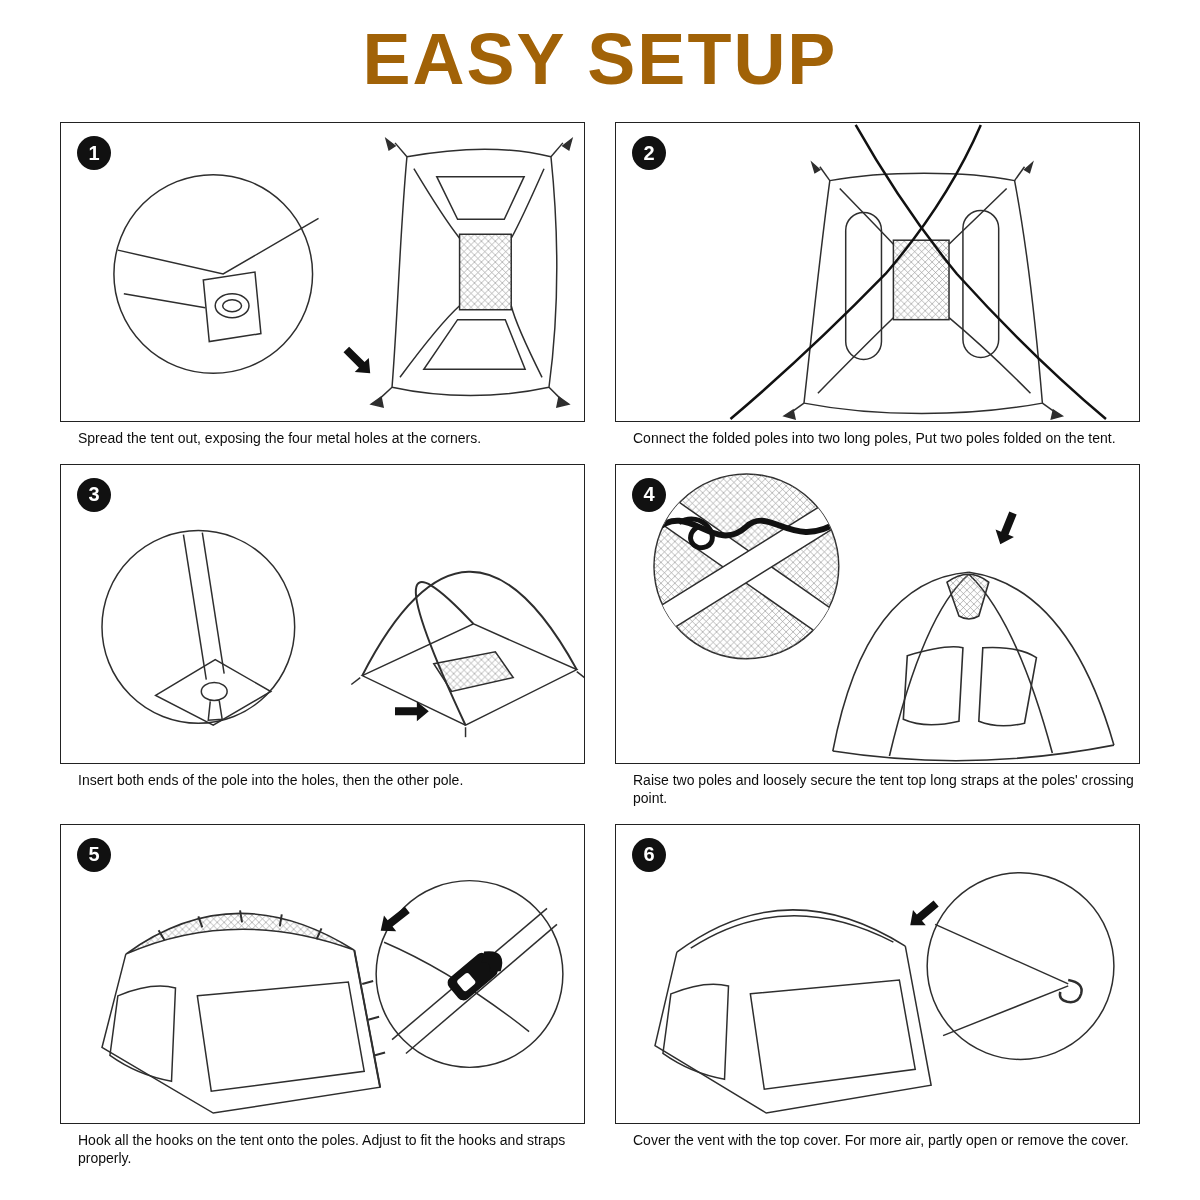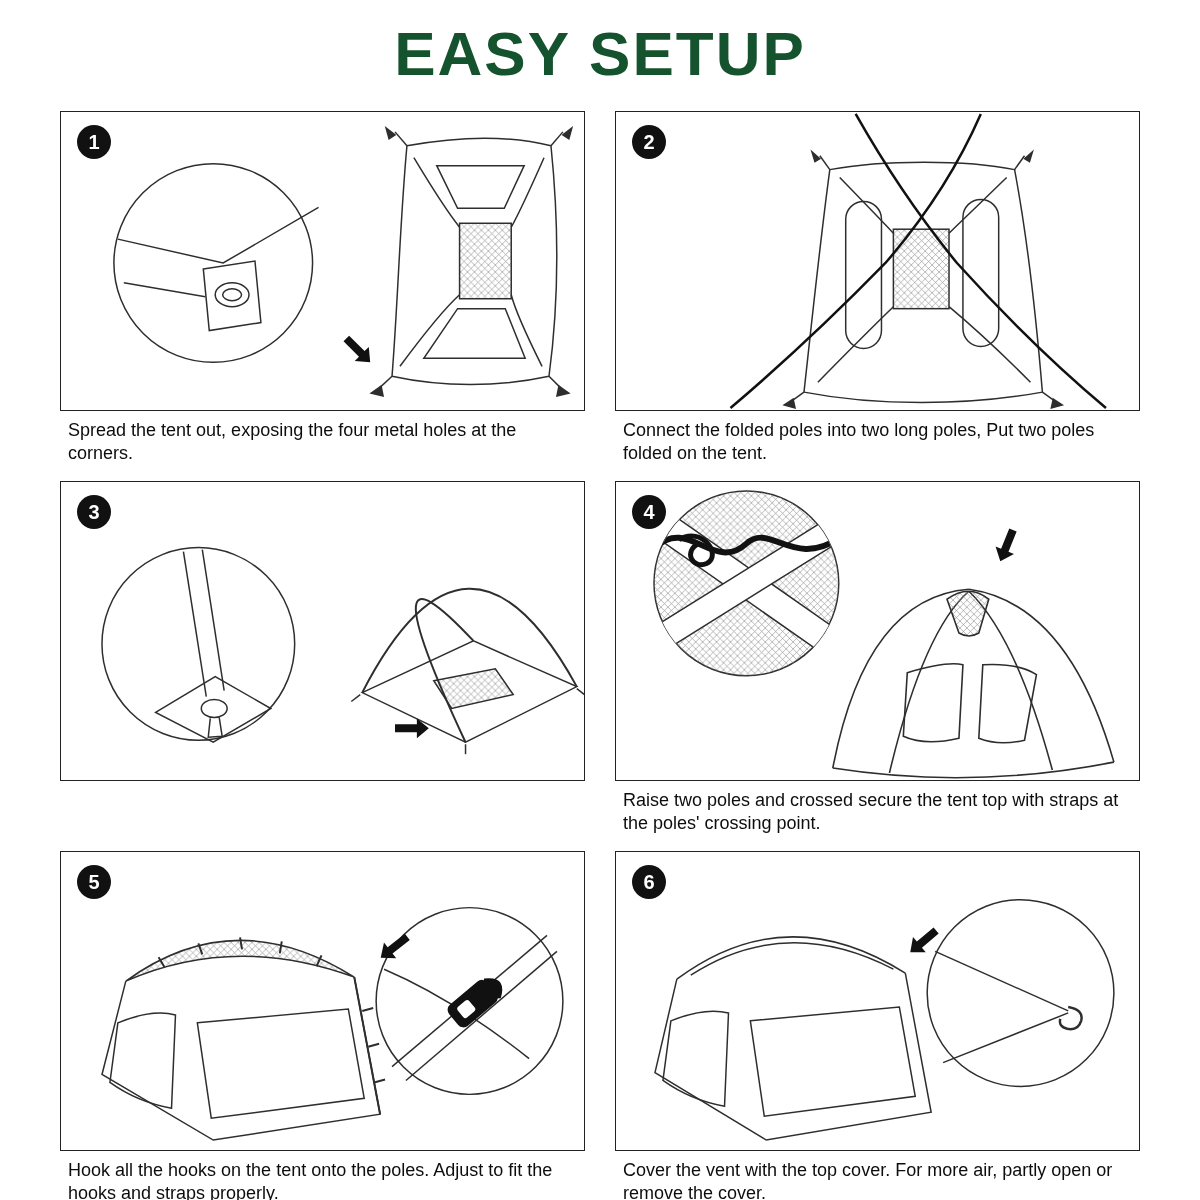--- a/index.html
+++ b/index.html
@@ -6,22 +6,22 @@
   html,body { margin:0; padding:0; background:#ffffff; }
   body {
     width:1200px; height:1200px;
     font-family:"Liberation Sans", sans-serif;
     color:#0d0d0d;
     overflow:hidden;
   }
   .page { padding: 10px 60px 0 60px; }
   .title {
     text-align:center;
-    color:#14532d;
-    font-size:62px;
+    color:#a16207;
+    font-size:72px;
     font-weight:800;
     letter-spacing:2px;
     margin:8px 0 22px 0;
   }
   .grid {
     display:grid;
     grid-template-columns: 525px 525px;
     column-gap:30px;
     row-gap:0;
   }
@@ -34,22 +34,22 @@
   }
   .figure svg { width:100%; height:100%; display:block; }
   .badge {
     position:absolute; top:13px; left:16px;
     width:34px; height:34px; border-radius:50%;
     background:#111111; color:#ffffff;
     display:flex; align-items:center; justify-content:center;
     font-size:20px; font-weight:700;
   }
   .caption {
-    margin:8px 0 16px 8px;
-    font-size:18px;
+    margin:8px 0 16px 18px;
+    font-size:14px;
     line-height:1.28;
     color:#0d0d0d;
     max-width:525px;
   }
 </style>
 </head>
 <body>
 
 <div class="page">
   <h1 class="title">EASY SETUP</h1>
@@ -161,20 +161,21 @@
               <path d="M298 214 l-9 7"></path>
               <path d="M516 208 l9 7"></path>
               <path d="M404 264 l0 10"></path>
             </g>
           </g>
           <g transform="translate(350 248)">
             <path d="M-17 -4 L5 -4 L5 -10 L17 0 L5 10 L5 4 L-17 4 Z" fill="#111"></path>
           </g>
         </svg>
       </div>
+      <div class="caption">Insert both ends of the pole into the holes, then the other pole.</div>
     </div>
 
     <div class="step">
       <div class="figure">
         <span class="badge">4</span>
         <svg viewBox="0 0 520 300">
           <defs>
             <pattern id="mesh4" width="7" height="7" patternUnits="userSpaceOnUse">
               <path d="M0 7 L7 0 M0 0 L7 7" stroke="#8a8a8a" stroke-width="0.6"></path>
             </pattern>
@@ -202,21 +203,21 @@
             <path d="M215 288 Q355 310 498 282"></path>
             <path d="M330 118 Q352 102 372 118 L362 152 Q352 158 342 152 Z" fill="url(#mesh4)"></path>
             <path d="M290 192 Q330 180 346 184 L342 258 Q308 266 286 256 Z"></path>
             <path d="M366 184 Q402 182 420 194 L408 260 Q382 266 362 258 Z"></path>
           </g>
           <g transform="translate(390 64) rotate(112)">
             <path d="M-17 -4 L5 -4 L5 -10 L17 0 L5 10 L5 4 L-17 4 Z" fill="#111"></path>
           </g>
         </svg>
       </div>
-      <div class="caption">Raise two poles and crossed secure the tent top with straps at the poles' crossing point.</div>
+      <div class="caption">Raise two poles and loosely secure the tent top long straps at the poles' crossing point.</div>
     </div>
 
     <div class="step">
       <div class="figure">
         <span class="badge">5</span>
         <svg viewBox="0 0 520 300">
           <defs>
             <pattern id="mesh5" width="7" height="7" patternUnits="userSpaceOnUse">
               <path d="M0 7 L7 0 M0 0 L7 7" stroke="#8a8a8a" stroke-width="0.6"></path>
             </pattern>

